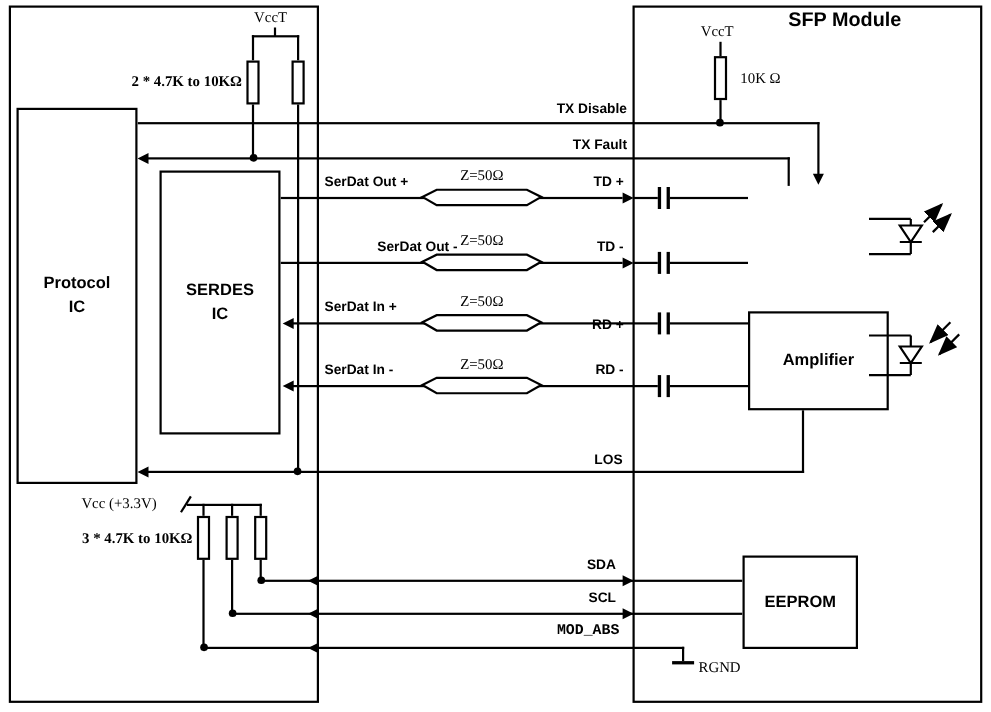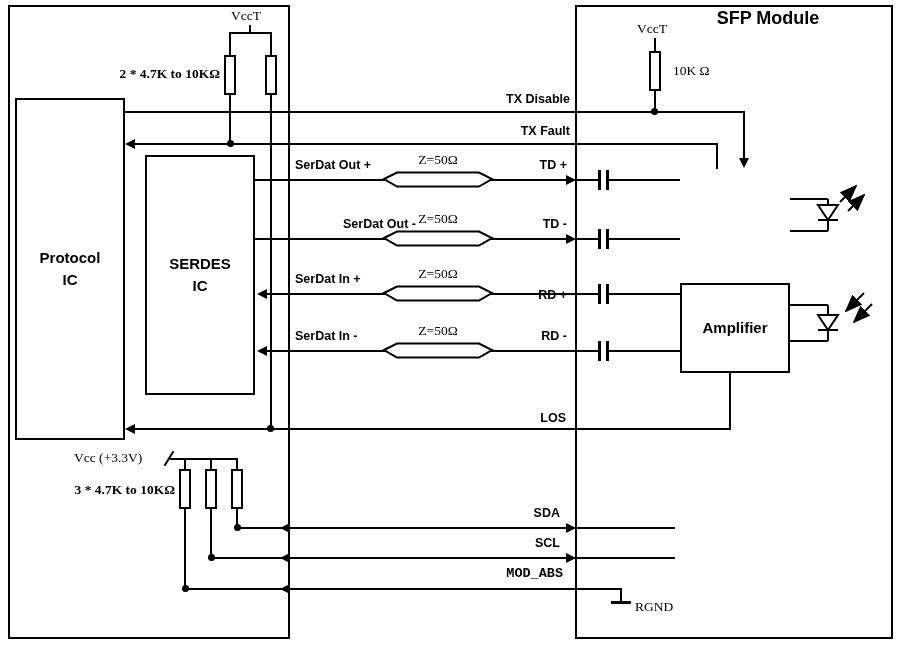--- a/index.html
+++ b/index.html
@@ -139,22 +139,25 @@
   <svg style="left:383px; top:342px;" width="110" height="17" viewBox="0 0 110 17">
     <polygon points="1,8 14,1.5 96,1.5 109,8 96,15.5 14,15.5" fill="#fff" stroke="#000" stroke-width="2"></polygon>
   </svg>
 
   <div class="box" style="left:15px; top:98px; width:110px; height:342px; padding:0 18px;">
     <span>Protocol IC</span>
   </div>
   <div class="box" style="left:145px; top:155px; width:110px; height:240px; padding:0 14px;">
     <span>SERDES IC</span>
   </div>
-  <div class="box" style="left:680px; top:283px; width:110px; height:90px;">
+  <div class="box" style="left:680px; top:283px; width:128px; height:90px;">
     <span>Amplifier</span>
+  </div>
+  <div class="box" style="left:675px; top:505px; width:105px; height:85px;">
+    <span>EEPROM</span>
   </div>
 
   <svg style="left:790px; top:178px;" width="100" height="62" viewBox="0 0 100 62">
     <defs>
       <marker id="mA" markerWidth="9" markerHeight="7" refX="8" refY="3.5" orient="auto">
         <path d="M0,0 L9,3.5 L0,7 z" fill="#000"></path>
       </marker>
     </defs>
     <g stroke="#000" stroke-width="2" fill="none">
       <path d="M0,21 H38"></path>

